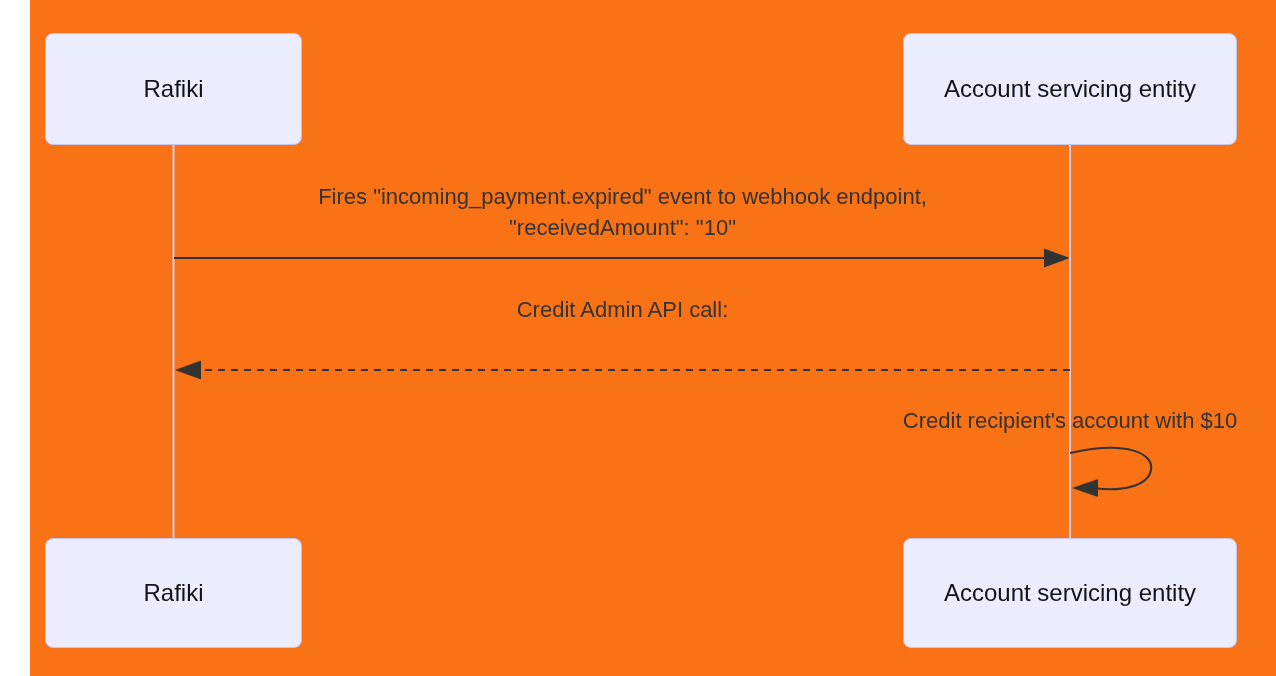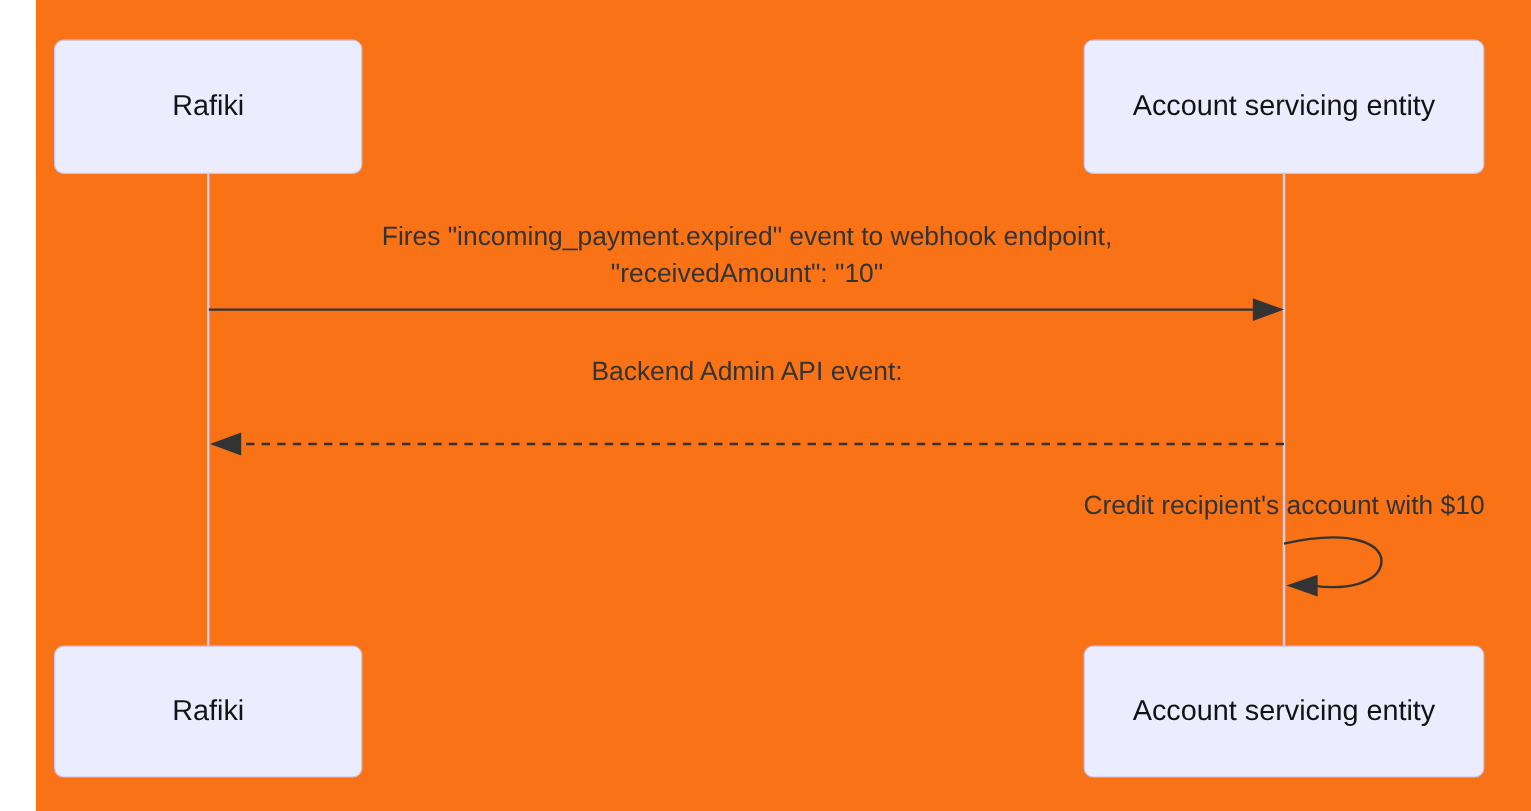--- a/index.html
+++ b/index.html
@@ -89,20 +89,20 @@
   <div class="actor bottom-right">
     <span>Account servicing entity</span>
   </div>
 
   <div class="msg msg-1">
     <div>Fires "incoming_payment.expired" event to webhook endpoint,</div>
     <div>"receivedAmount": "10"</div>
   </div>
 
   <div class="msg msg-2">
-    <div>Backend Admin API event:</div>
+    <div>Credit Admin API call:</div>
   </div>
 
   <div class="msg msg-3">
     <div>Credit recipient's account with $10</div>
   </div>
 
 </div>
 
 </body></html>

